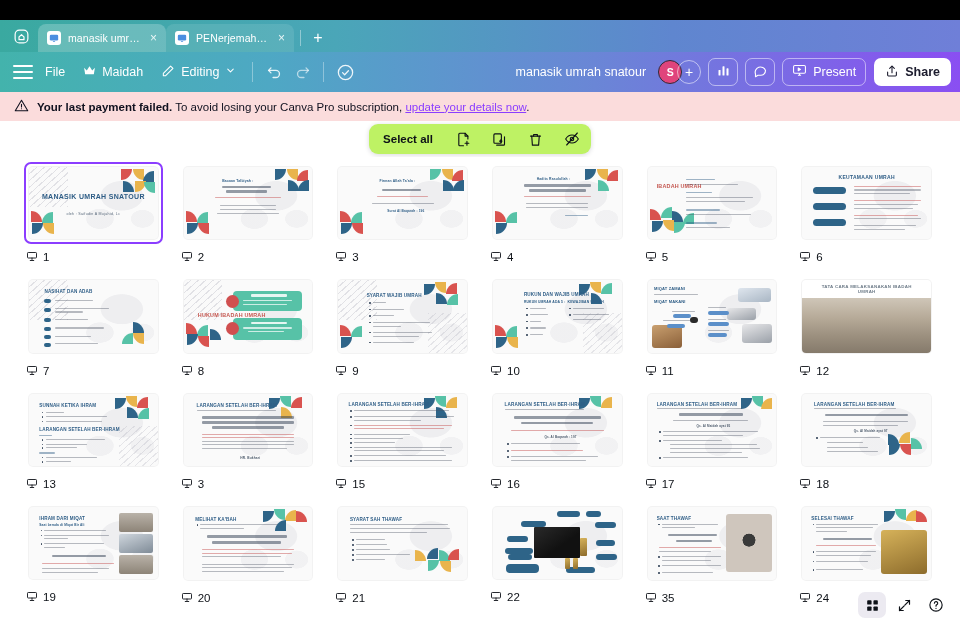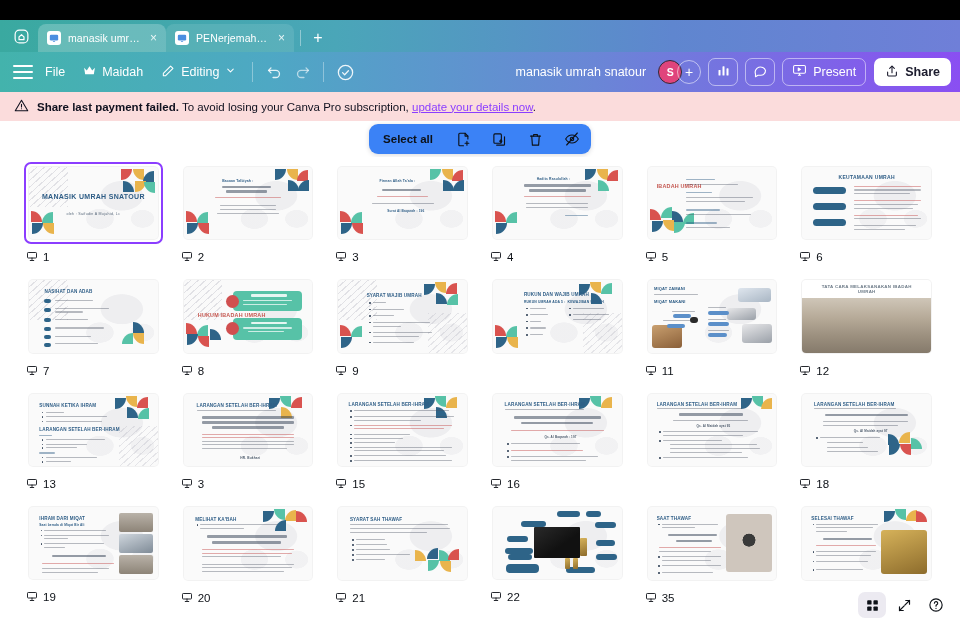--- a/index.html
+++ b/index.html
@@ -103,21 +103,21 @@
   .banner b { font-weight: 700; }
   .banner a { color: #8b3dff; text-decoration: underline; cursor: pointer; }
 
   
   .gridbar {
     height: 36px; display: flex; align-items: center; justify-content: center;
     background: #fff;
   }
   .gridbar-inner {
     display: flex; align-items: center; gap: 10px;
-    background: #3b82f6; border-radius: 9px; padding: 3px 6px;
+    background: #bef264; border-radius: 9px; padding: 3px 6px;
     box-shadow: 0 1px 5px rgba(20,20,40,.16);
   }
   .selectall {
     font-size: 11.5px; font-weight: 700; color: #0d1117; padding: 3px 8px;
     border-radius: 6px; cursor: pointer; white-space: nowrap;
   }
   .gi { width: 26px; height: 24px; display: flex; align-items: center; justify-content: center;
         border-radius: 6px; cursor: pointer; color: #0d1117; }
 
   
@@ -373,21 +373,21 @@
 </div>
 
 <div class="banner">
   <span>
     <svg width="15" height="15" viewBox="0 0 24 24" fill="none" stroke="#10111f" stroke-width="1.7" stroke-linejoin="round">
         <path d="M12 3.6 22 20.4H2z"></path>
         <path d="M12 10v4.2M12 17.2v.1" stroke-linecap="round"></path>
       </svg>
   </span>
   <span>
-    <b>Share last payment failed.</b><span> To avoid losing your Canva Pro subscription, </span><a>update your details now</a><span>.</span>
+    <b>Your last payment failed.</b><span> To avoid losing your Canva Pro subscription, </span><a>update your details now</a><span>.</span>
   </span>
 </div>
 
 <div class="gridbar">
   <div class="gridbar-inner">
     <div class="selectall">Select all</div>
     <div class="gi">
       <svg width="15" height="15" viewBox="0 0 24 24" fill="none" stroke="#0d1117" stroke-width="1.8" stroke-linecap="round" stroke-linejoin="round">
           <path d="M19 11V6.5L14.5 2H6a1.5 1.5 0 0 0-1.5 1.5v17A1.5 1.5 0 0 0 6 22h6"></path>
           <path d="M14.5 2v4.5H19"></path>
@@ -779,20 +779,27 @@
               <div class="fakeline" style="left:29%;top:65%;width:12%;height:1.1px"></div>
       <div class="bullet-dot" style="left:26%;top:74%"></div>
               <div class="fakeline" style="left:29%;top:74%;width:10%;height:1.1px"></div>
       <div class="bullet-dot" style="left:59%;top:38%"></div>
               <div class="fakeline" style="left:62%;top:38%;width:24%;height:1.1px"></div>
       <div class="bullet-dot" style="left:59%;top:47%"></div>
               <div class="fakeline" style="left:62%;top:47%;width:28%;height:1.1px"></div>
       <div class="fakeline" style="left:62%;top:53%;width:22%;height:1.1px"></div>
     </div>
           </div>
+        </div>
+    <div class="pagelbl">
+          <span><svg width="12" height="12" viewBox="0 0 24 24" fill="none" stroke="#0d1117" stroke-width="1.8">
+              <rect x="3" y="5" width="18" height="11" rx="1.6"></rect>
+              <path d="M12 16v3M8.5 21h7" stroke-linecap="round"></path>
+            </svg></span>
+          <span>10</span>
         </div>
       </div>
 
     <div class="cell">
         <div class="thumb-wrap">
           <div class="thumb">
             <div class="sl white">
       <div class="sl-bg-swirl"></div>
       <div class="s-h" style="left:5%;top:8%;font-size:4px">MIQAT ZAMANI</div>
       <div class="fakeline" style="left:5%;top:19%;width:34%;height:1px"></div>
@@ -1022,20 +1029,27 @@
       <div class="bullet-dot" style="left:9%;top:64%"></div>
               <div class="fakeline" style="left:12%;top:64%;width:46%;height:1px"></div>
       <div class="fakeline" style="left:17%;top:70%;width:68%;height:1px"></div>
       <div class="fakeline" style="left:17%;top:75%;width:70%;height:1px"></div>
       <div class="fakeline" style="left:17%;top:80%;width:56%;height:1px"></div>
       <div class="bullet-dot" style="left:9%;top:88%"></div>
               <div class="fakeline" style="left:12%;top:88%;width:66%;height:1px"></div>
     </div>
           </div>
         </div>
+    <div class="pagelbl">
+          <span><svg width="12" height="12" viewBox="0 0 24 24" fill="none" stroke="#0d1117" stroke-width="1.8">
+              <rect x="3" y="5" width="18" height="11" rx="1.6"></rect>
+              <path d="M12 16v3M8.5 21h7" stroke-linecap="round"></path>
+            </svg></span>
+          <span>17</span>
+        </div>
       </div>
 
     <div class="cell">
         <div class="thumb-wrap">
           <div class="thumb">
             <div class="sl white">
       <div class="sl-bg-swirl"></div>
       <div class="petals" style="right:5px;bottom:8px;width:38px;height:26px">
         <div class="pt q-tr" style="left:0;top:2px;background:#2e6488"></div>
         <div class="pt q-tl" style="left:11px;top:0;background:#e9b44c"></div>
@@ -1262,20 +1276,27 @@
               <div class="fakeline" style="left:11%;top:61%;width:46%;height:1px"></div>
       <div class="fakeline" style="left:11%;top:66%;width:42%;height:1px"></div>
       <div class="bullet-dot" style="left:8%;top:74%"></div>
               <div class="fakeline" style="left:11%;top:74%;width:40%;height:1px"></div>
       <div class="bullet-dot" style="left:8%;top:86%"></div>
               <div class="fakeline" style="left:11%;top:86%;width:36%;height:1px"></div>
       <div class="photo gold" style="right:3%;top:32%;width:36%;height:60%;border-radius:3px"></div>
     </div>
           </div>
         </div>
+    <div class="pagelbl">
+          <span><svg width="12" height="12" viewBox="0 0 24 24" fill="none" stroke="#0d1117" stroke-width="1.8">
+              <rect x="3" y="5" width="18" height="11" rx="1.6"></rect>
+              <path d="M12 16v3M8.5 21h7" stroke-linecap="round"></path>
+            </svg></span>
+          <span>24</span>
+        </div>
       </div>
 
   </div>
 </div>
 
 <div class="bottom-ctrl">
   <div class="bc active">
     <svg width="15" height="15" viewBox="0 0 24 24" fill="#0d1117">
         <rect x="3.5" y="3.5" width="7" height="7" rx="1.4"></rect>
         <rect x="13.5" y="3.5" width="7" height="7" rx="1.4"></rect>

